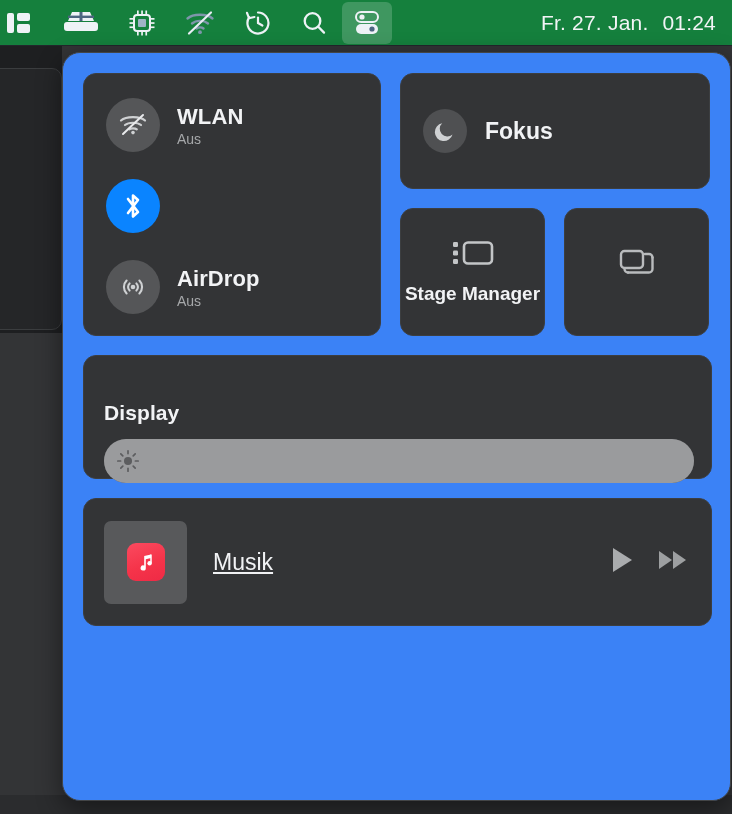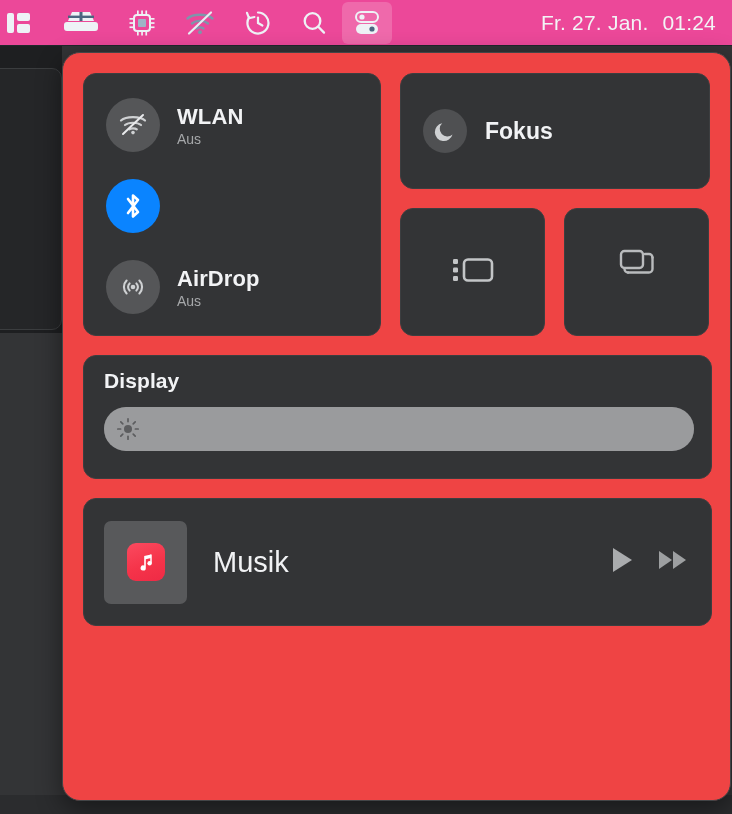--- a/index.html
+++ b/index.html
@@ -32,21 +32,21 @@
   .bg-strip {
     position: absolute;
     left: 0; top: 795px; width: 732px; height: 19px;
     background: #2b2c2e;
   }
 
   
   .menubar {
     position: absolute; left: 0; top: 0;
     width: 732px; height: 46px;
-    background: #ec4899;
+    background: #15803d;
     display: flex; align-items: center;
     padding: 0 12px 0 0;
     border-bottom: 1px solid #22272c;
   }
   .mb-item {
     height: 46px; display: flex; align-items: center; justify-content: center;
     padding: 0 14px;
   }
   .mb-item.first { padding-left: 6px; padding-right: 16px; }
   .mb-item svg { display: block; }
@@ -64,21 +64,21 @@
     display: flex; align-items: center; gap: 14px;
     padding-right: 4px;
     white-space: nowrap;
   }
 
   
   .cc-panel {
     position: absolute;
     left: 62px; top: 52px;
     width: 669px; height: 749px;
-    background: #ef4444;
+    background: #3b82f6;
     border: 1px solid #434547;
     border-radius: 18px;
     box-shadow: 0 8px 26px rgba(0,0,0,0.45);
     padding: 20px;
   }
 
   .cc-row-top { display: flex; gap: 19px; }
 
   .module {
     background: #333436;
@@ -130,21 +130,21 @@
     color: #f2f3f5; font-size: 19px; font-weight: bold;
     text-align: center; line-height: 1.18;
   }
 
   
   .slider-module {
     width: 629px; height: 124px;
     margin-top: 19px;
     padding: 13px 17px 0 20px;
   }
-  .sm-title { color: #f2f3f5; font-size: 21px; font-weight: bold; letter-spacing: 0.1px; }
+  .sm-title { color: #f2f3f5; font-size: 21px; font-weight: bold; letter-spacing: 0.1px; margin-top: 32px; }
   .sm-body { display: flex; align-items: center; gap: 16px; margin-top: 14px; }
 
   .slider {
     position: relative; height: 44px; border-radius: 22px;
     background: #555658; overflow: hidden; flex: 1;
   }
   .slider-fill {
     position: absolute; left: 0; top: 0; bottom: 0;
     background: #9a9b9d;
   }
@@ -181,21 +181,21 @@
     width: 83px; height: 83px; border-radius: 7px;
     background: #58595b;
     display: flex; align-items: center; justify-content: center;
     flex: none;
   }
   .music-icon {
     width: 38px; height: 38px; border-radius: 9px;
     background: linear-gradient(160deg,#fb4a5f 0%,#f5344a 55%,#ef2a45 100%);
     display: flex; align-items: center; justify-content: center;
   }
-  .music-title { color: #f1f2f4; font-size: 29px; flex: 1; }
+  .music-title { color: #f1f2f4; font-size: 23px; flex: 1; text-decoration: underline; }
   .music-controls { display: flex; align-items: center; gap: 22px; }
 </style>
 </head>
 <body>
 
 <div id="root">
 
   <div class="desktop">
     <div class="bg-window-top"></div>
     <div class="bg-window"></div>
@@ -353,20 +353,21 @@
             <div>
               <svg width="44" height="28" viewBox="0 0 44 28">
                 <g fill="#c3c5c7">
                   <rect x="2" y="3" width="5" height="5" rx="1.2"></rect>
                   <rect x="2" y="11.5" width="5" height="5" rx="1.2"></rect>
                   <rect x="2" y="20" width="5" height="5" rx="1.2"></rect>
                 </g>
                 <rect x="13" y="3.5" width="28" height="21" rx="4" fill="none" stroke="#c3c5c7" stroke-width="2.6"></rect>
               </svg>
             </div>
+            <span class="tile-label">Stage Manager</span>
           </div>
 
           <div class="module tile">
             <div>
               <svg width="44" height="34" viewBox="0 0 44 34">
                 <rect x="6" y="4" width="22" height="17" rx="3.5" fill="none" stroke="#b9bbbd" stroke-width="2.4"></rect>
                 <path d="M13 25.5 H34 A3.5 3.5 0 0 0 37.5 22 V10.5" fill="none" stroke="#b9bbbd" stroke-width="2.4" stroke-linecap="round"></path>
                 <path d="M13 25.5 A3.5 3.5 0 0 1 9.5 22" fill="none" stroke="#b9bbbd" stroke-width="2.4" stroke-linecap="round"></path>
                 <path d="M37.5 10.5 A3.5 3.5 0 0 0 34 7 H30" fill="none" stroke="#b9bbbd" stroke-width="2.4" stroke-linecap="round"></path>
               </svg>

